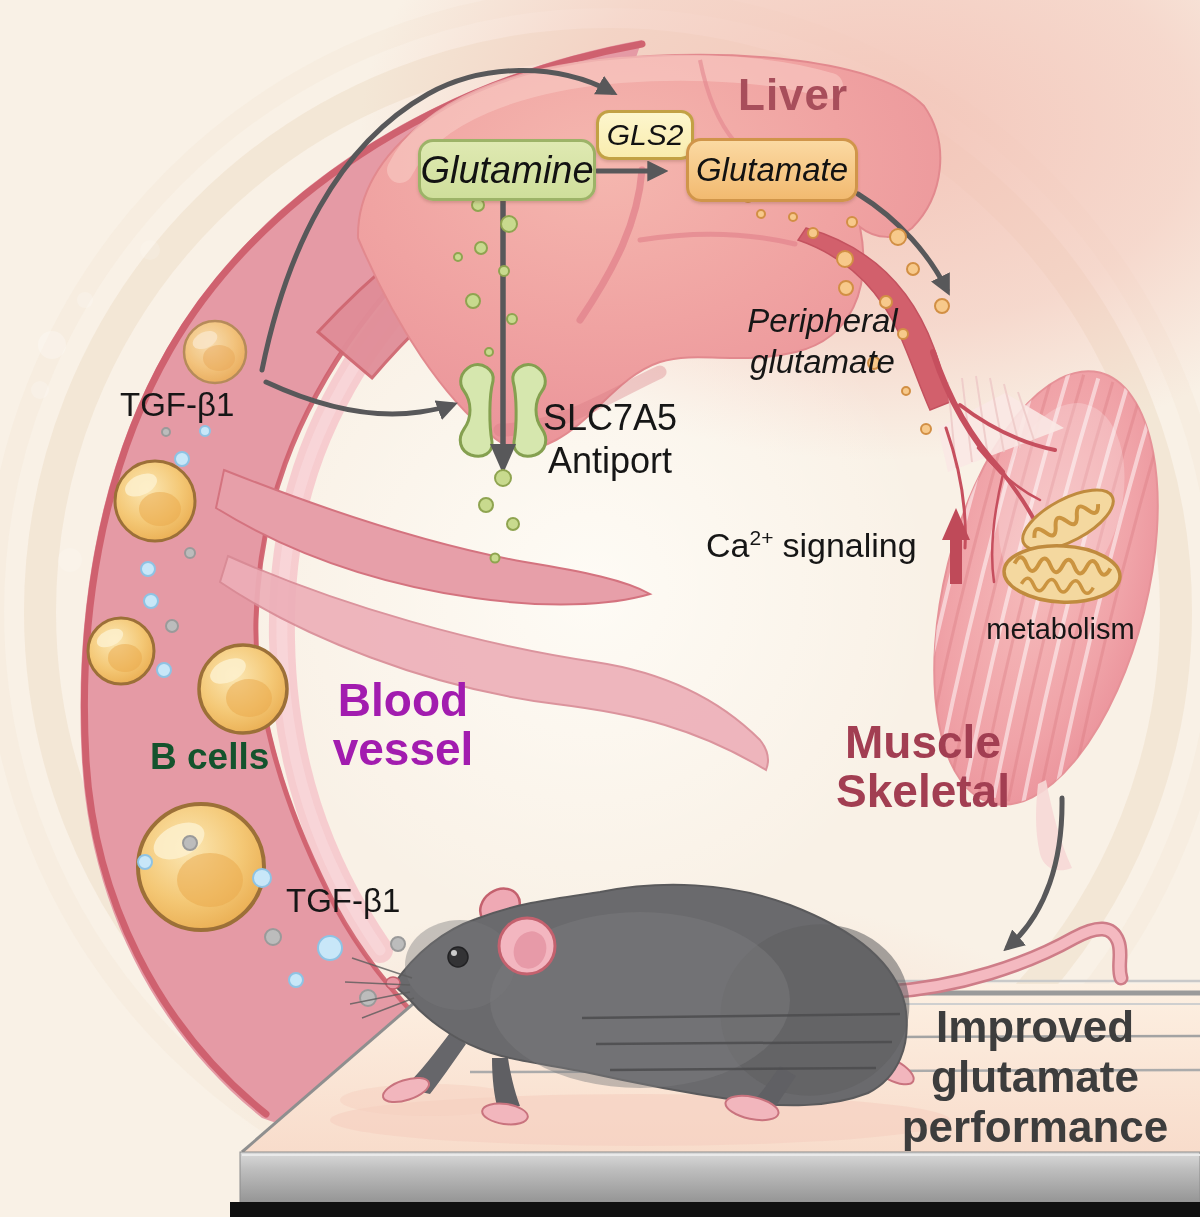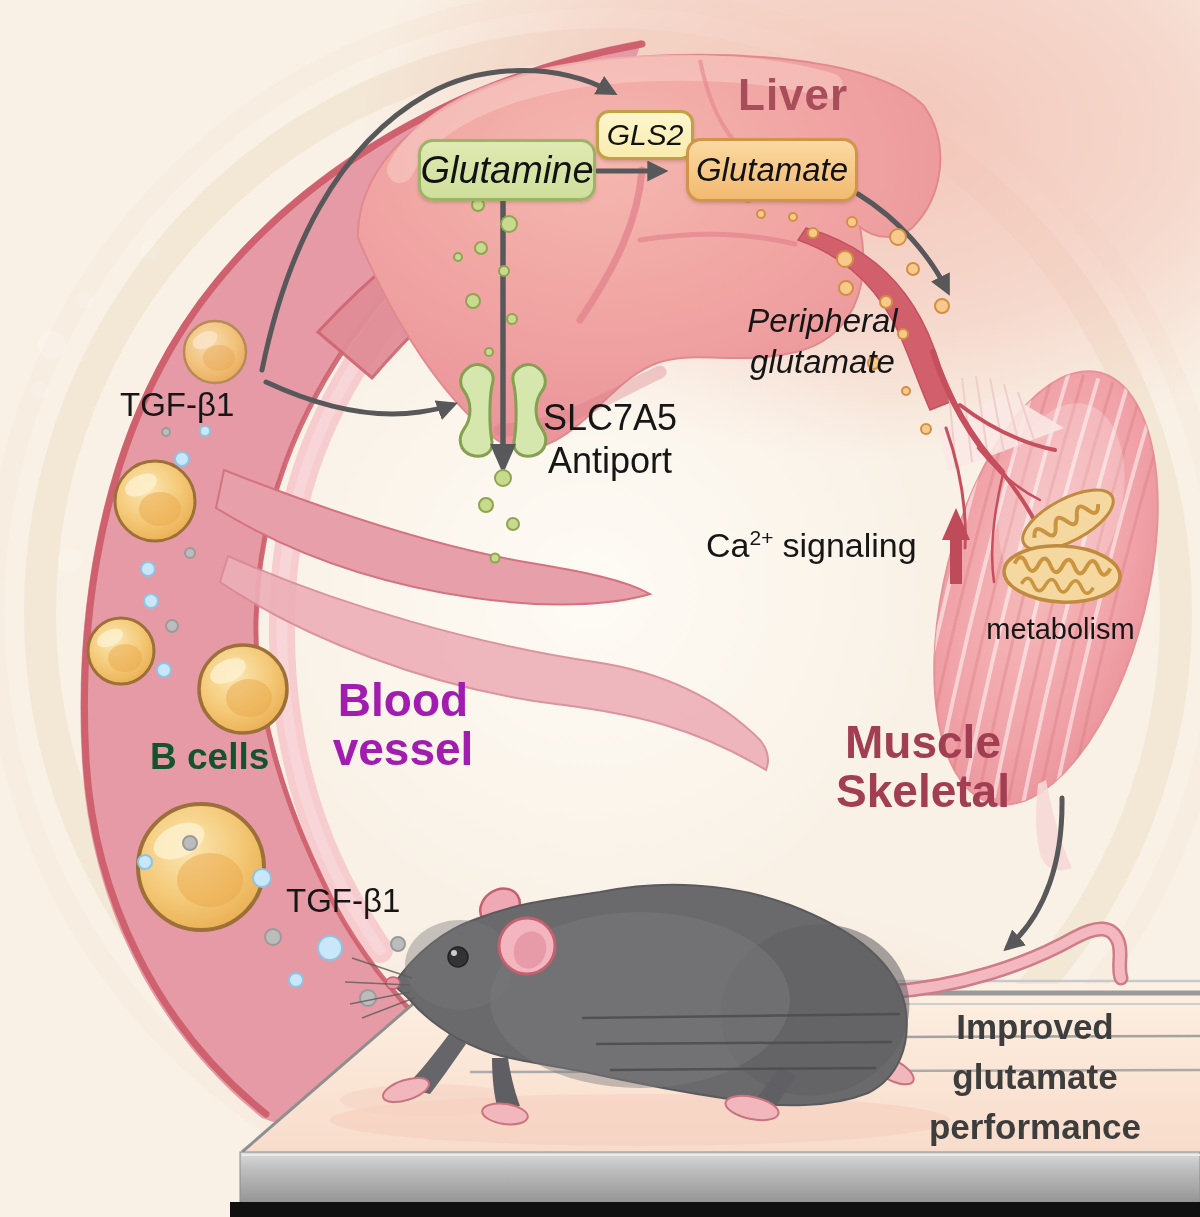--- a/index.html
+++ b/index.html
@@ -11,21 +11,21 @@
   #tgf-upper{left:120px;top:386px;font-size:33px;}
   #tgf-lower{left:286px;top:882px;font-size:33px;}
   #bcells-label{left:102px;top:736px;font-size:37px;font-weight:bold;color:#14532d;margin-left:48px;}
   #bloodvessel-label{left:276px;top:676px;width:254px;text-align:center;font-size:46px;font-weight:bold;color:#a21caf;line-height:49px;}
   #peripheral-label{left:700px;top:300px;width:245px;text-align:center;font-size:33px;line-height:41px;font-style:italic;}
   #ca-label{left:706px;top:526px;font-size:34px;}
   #ca-label sup{font-size:21px;}
   #ca-label .rest{margin-left:9px;}
   #mito-label{left:928px;top:610px;width:265px;text-align:center;font-size:29px;line-height:38px;}
   #skeletal-label{left:796px;top:718px;width:254px;text-align:center;font-size:46px;font-weight:bold;color:#a23e52;line-height:49px;}
-  #improved-label{left:872px;top:1002px;width:326px;text-align:center;font-size:35px;font-weight:bold;color:#3d3d3d;line-height:50px;}
+  #improved-label{left:872px;top:1002px;width:326px;text-align:center;font-size:44px;font-weight:bold;color:#3d3d3d;line-height:50px;}
   .box{position:absolute;z-index:3;display:flex;align-items:center;justify-content:center;color:#121212;box-shadow:0 2px 3px rgba(120,80,60,.25);font-style:italic;}
   #glutamine-box{left:418px;top:139px;width:172px;height:56px;background:linear-gradient(180deg,#dfe9b2,#cfdf9b);border:3px solid #9db368;border-radius:15px;font-size:38px;}
   #gls2-box{left:596px;top:110px;width:92px;height:44px;background:linear-gradient(180deg,#fdf6cd,#f9ecae);border:3px solid #c2a145;border-radius:13px;font-size:30px;}
   #glutamate-box{left:686px;top:138px;width:166px;height:58px;background:linear-gradient(180deg,#fbd9a2,#f2ba70);border:3px solid #d0954a;border-radius:15px;font-size:33px;}
 </style>
 </head>
 <body>
 
 <div id="stage">
 

